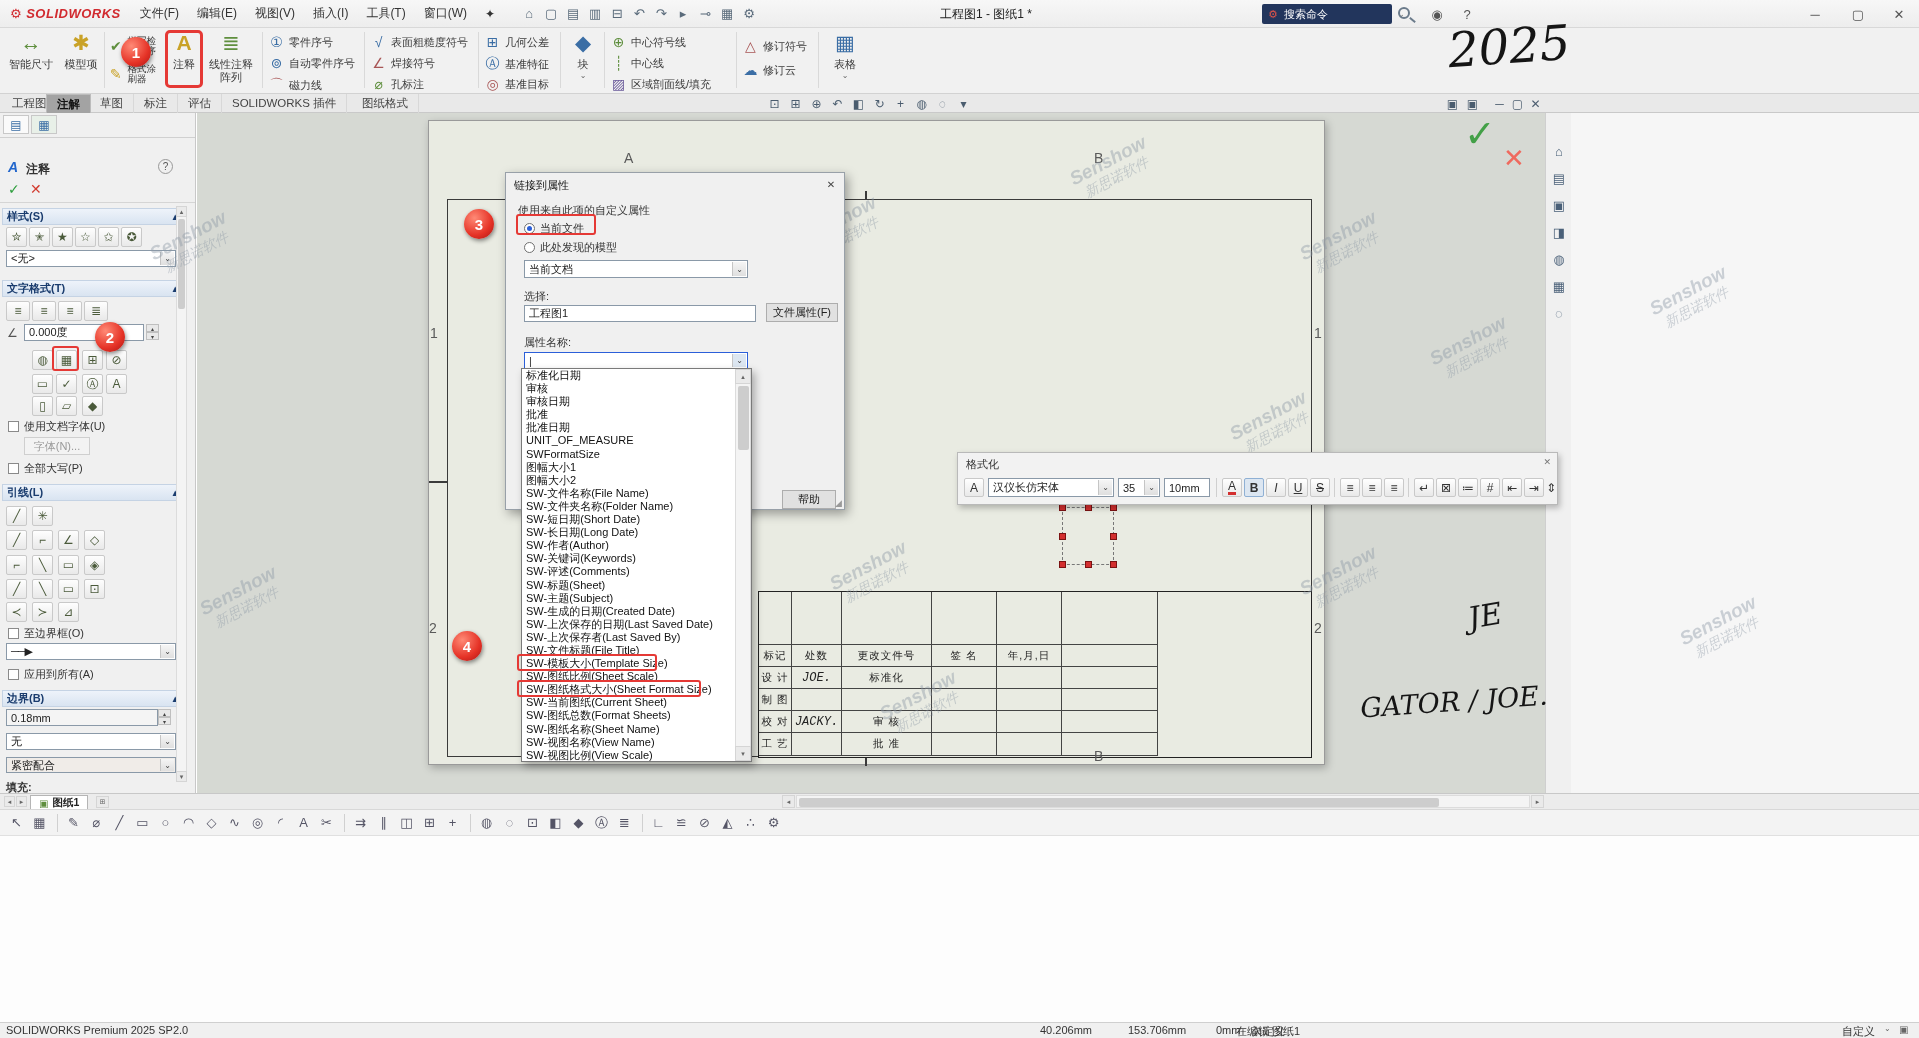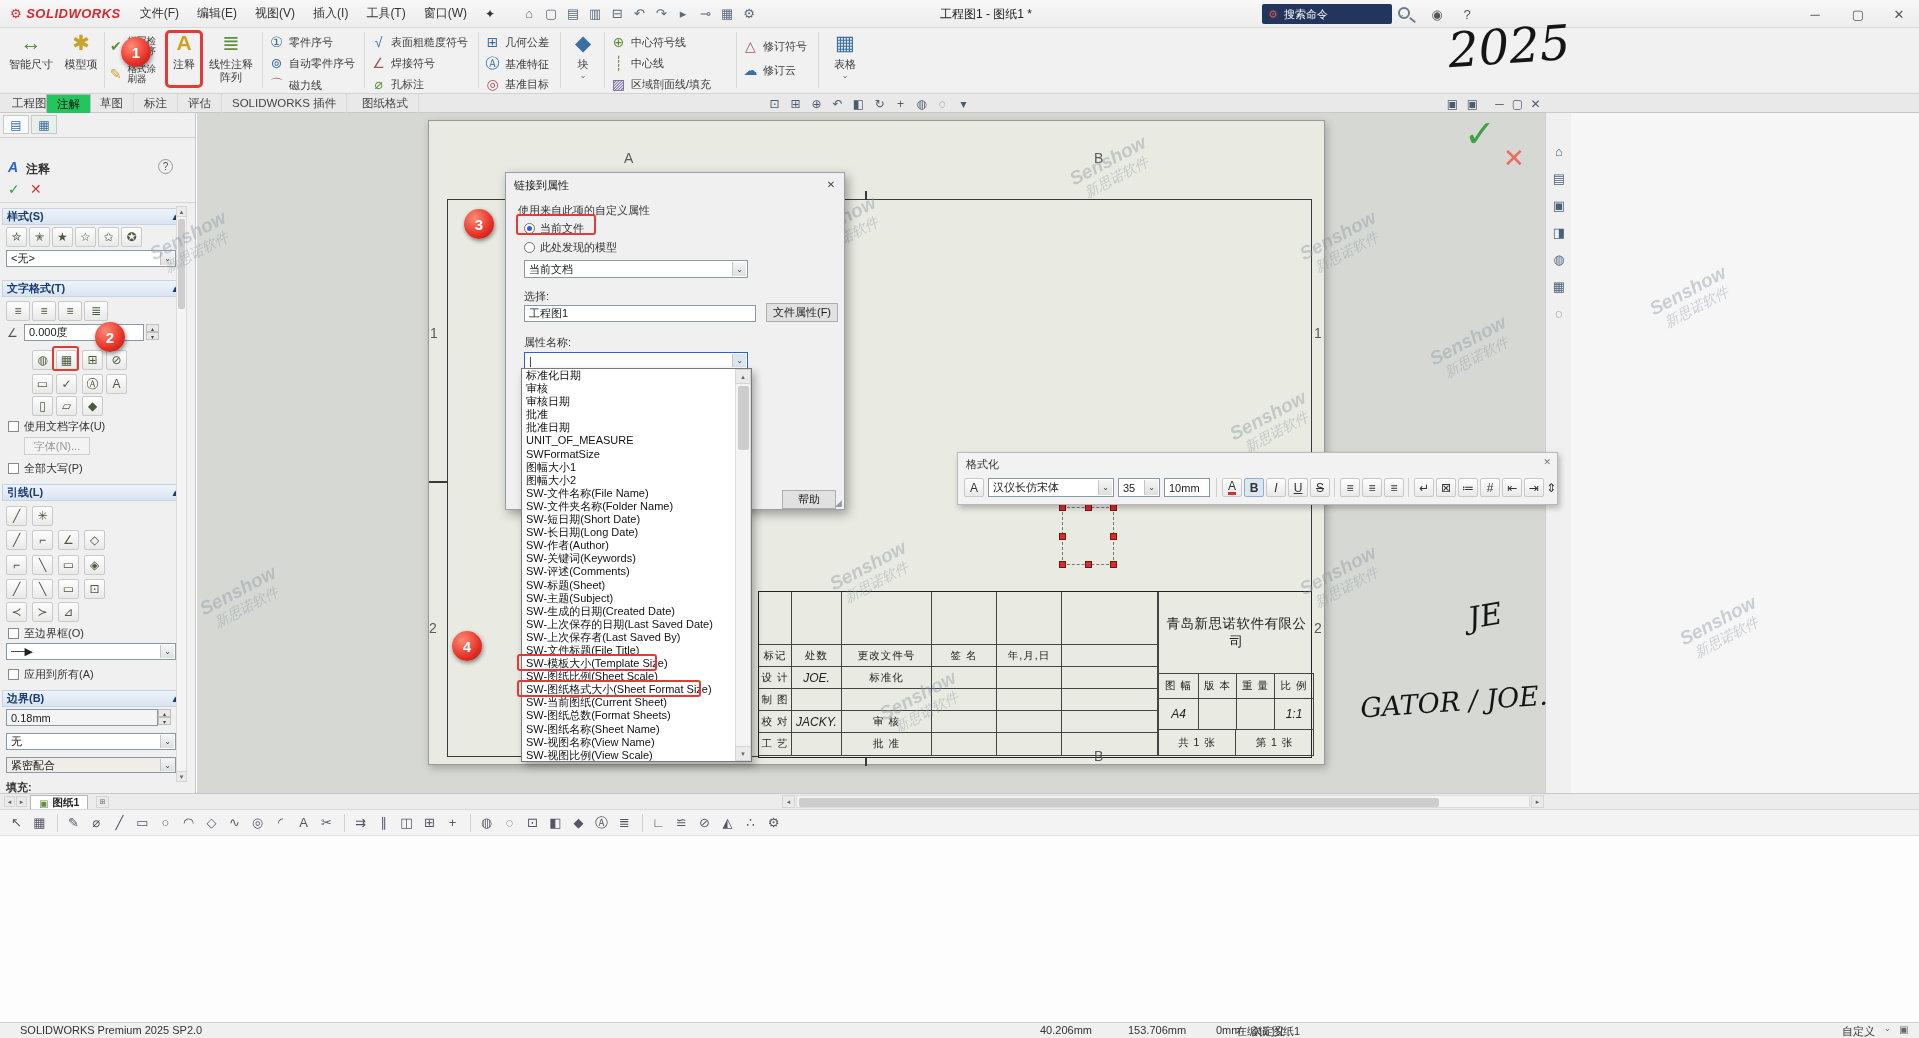--- a/index.html
+++ b/index.html
@@ -22,21 +22,21 @@
 .rb-lg{position:absolute;display:flex;flex-direction:column;align-items:center;justify-content:flex-start;text-align:center;font-size:11px;color:#3b3b3b}
 .rb-lg .gi{font-size:21px;line-height:26px;height:26px}
 .rb-lg .gl{line-height:13px;margin-top:2px}
 .rb-sm{position:absolute;display:flex;align-items:center;gap:4px;font-size:11px;color:#3b3b3b;white-space:nowrap}
 .rb-sm .gi{font-size:14px;width:17px;text-align:center}
 .rsep{position:absolute;top:4px;width:1px;height:56px;background:#d9d9d9}
 .c-grn{color:#5f8f3e}.c-gold{color:#c9a227}.c-blu{color:#3b6ea5}.c-red{color:#a85555}.c-prp{color:#6a5a9a}
 
 .tabrow{position:absolute;left:0;top:94px;width:1919px;height:19px;background:#e9e9e9;border-bottom:1px solid #c9c9c9}
 .tab{position:absolute;top:0;height:19px;display:flex;align-items:center;padding:0 10px;font-size:11.5px;color:#444;border-right:1px solid #d8d8d8}
-.tab.on{background:#22c55e;border:1px solid #bcbcbc;border-bottom:none;color:#111;font-weight:normal}
+.tab.on{background:#a3a3a3;border:1px solid #bcbcbc;border-bottom:none;color:#111;font-weight:bold}
 .vb-ic{position:absolute;top:1px;width:19px;height:17px;display:flex;align-items:center;justify-content:center;font-size:12px;color:#4a5c6e}
 
 .lpanel{position:absolute;left:0;top:113px;width:196px;height:680px;background:#f0f0f0;border-right:1px solid #c8c8c8;font-size:11px;overflow:hidden}
 .pmtab{position:absolute;width:26px;height:19px;background:#fafafa;border:1px solid #c8c8c8;display:flex;align-items:center;justify-content:center;color:#3b6ea5;font-size:12px}
 .sec{position:absolute;left:2px;width:181px;height:17px;background:linear-gradient(#eef3fa,#d9e4f1);border:1px solid #c5d3e4;color:#1a3c6e;font-weight:bold;display:flex;align-items:center;justify-content:space-between;padding:0 4px;font-size:11px}
 .pic{position:absolute;width:21px;height:20px;border:1px solid #c9c9c9;background:linear-gradient(#fefefe,#e9e9e9);display:flex;align-items:center;justify-content:center;font-size:12px;color:#4a5a3a;border-radius:2px}
 .cbrow{position:absolute;display:flex;align-items:center;color:#333}
 .cb{width:11px;height:11px;border:1px solid #8a8a8a;background:#fff;display:inline-block;margin-right:5px;flex:none}
 .combo{position:absolute;background:#fff;border:1px solid #8a99a8;display:flex;align-items:center;padding:0 4px;font-size:11px;color:#222}
 .combo .ar{position:absolute;right:1px;top:1px;bottom:1px;width:14px;background:linear-gradient(#f5f5f5,#dfdfdf);border-left:1px solid #c5c5c5;display:flex;align-items:center;justify-content:center;font-size:8px;color:#444}
@@ -56,21 +56,21 @@
 
 .sheet{position:absolute;left:428px;top:120px;width:897px;height:645px;background:#e9ebe2;border:1px solid #9a9a9a;box-shadow:2px 3px 8px rgba(0,0,0,.25);z-index:1}
 .iframe{position:absolute;left:18px;top:78px;width:865px;height:558px;border:1.4px solid #3a3a3a}
 .zone{position:absolute;font-size:14px;color:#5a5a5a;z-index:2}
 .tick{position:absolute;background:#3a3a3a}
 
 .tbk{position:absolute;left:329px;top:470px;width:554px;height:167px;border:1.4px solid #222;background:#e9ebe2;font-size:10.5px;color:#222}
 .tbl{position:absolute;left:0;top:0;width:399px;height:164px;display:grid;grid-template-columns:33px 50px 90px 65px 65px 1fr;grid-template-rows:53px 22px 22px 22px 22px 1fr}
 .tc{border-right:1px solid #444;border-bottom:1px solid #444;display:flex;align-items:center;justify-content:center;letter-spacing:1px;overflow:hidden}
 .tbr{position:absolute;left:399px;top:0;width:155px;height:164px;border-left:1px solid #444}
-.cadv{font-family:Liberation Sans, sans-serif;font-style:italic;font-size:12px;letter-spacing:0}
+.cadv{font-family:Liberation Mono, monospace;font-style:italic;font-size:12px;letter-spacing:0}
 .company{position:absolute;left:0;top:0;width:155px;height:82px;border-bottom:1px solid #444;display:flex;align-items:center;justify-content:center;font-family:"DejaVu Serif",serif;font-size:13.5px;letter-spacing:.5px;text-align:center;padding:2px}
 .tbr-grid{position:absolute;left:0;top:82px;width:155px;height:25px;display:grid;grid-template-columns:40px 38px 38px 1fr}
 .tbr-val{position:absolute;left:0;top:107px;width:155px;height:31px;display:grid;grid-template-columns:40px 38px 38px 1fr}
 .tbr-bot{position:absolute;left:0;top:138px;width:155px;height:26px;display:grid;grid-template-columns:77px 1fr}
 
 .notebox{position:absolute;left:1062px;top:507px;width:52px;height:58px;border:1px dashed #777;z-index:3}
 .hd{position:absolute;width:7px;height:7px;background:#d32f2f;border:1px solid #7b1212}
 
 .dlg{position:absolute;left:505px;top:172px;width:340px;height:338px;background:#f0f0f0;border:1px solid #98a0a8;box-shadow:3px 4px 10px rgba(0,0,0,.35);z-index:10;font-size:11px}
 .dlg-title{position:absolute;left:8px;top:5px;font-size:11px;color:#111}
@@ -340,39 +340,20 @@
         <div class="tc">审 核</div>
         <div class="tc"></div>
           <div class="tc"></div>
           <div class="tc"></div>
         <div class="tc">工 艺</div>
         <div class="tc"></div>
         <div class="tc">批 准</div>
         <div class="tc"></div>
           <div class="tc"></div>
           <div class="tc"></div>
-      </div>
-      <div class="tbr">
-        <div class="company">青岛新思诺软件有限公司</div>
-        <div class="tbr-grid">
-          <div class="tc">图 幅</div>
-          <div class="tc">版 本</div>
-          <div class="tc">重 量</div>
-          <div class="tc">比 例</div>
-        </div>
-        <div class="tbr-val">
-          <div class="tc cadv">A4</div>
-          <div class="tc"></div>
-          <div class="tc"></div>
-          <div class="tc cadv">1:1</div>
-        </div>
-        <div class="tbr-bot">
-          <div class="tc">共 1 张</div>
-          <div class="tc">第 1 张</div>
-        </div>
       </div>
     </div>
   </div>
 
   <span class="zone" style="left:624px;top:150px">A</span>
   <span class="zone" style="left:1094px;top:150px">B</span>
   <span class="zone" style="left:1094px;top:748px">B</span>
   <span class="zone" style="left:430px;top:325px">1</span>
   <span class="zone" style="left:429px;top:620px">2</span>
   <span class="zone" style="left:1314px;top:325px">1</span>
@@ -861,21 +842,21 @@
     <span class="bt-ic c-grn">≌</span>
     <span class="bt-ic c-red">⊘</span>
     <span class="bt-ic c-blu">◭</span>
     <span class="bt-ic">∴</span>
     <span class="bt-ic">⚙</span>
   </div>
 
   <div class="filler"></div>
 
   <div class="statusbar">
-    <span class="sb" style="left:20px">SOLIDWORKS Premium 2025 SP2.0</span>
+    <span class="sb" style="left:6px">SOLIDWORKS Premium 2025 SP2.0</span>
     <span class="sb" style="left:1040px">40.206mm</span>
     <span class="sb" style="left:1128px">153.706mm</span>
     <span class="sb" style="left:1216px">0mm</span>
     <span class="sb" style="left:1252px">欠定义</span>
     <span class="sb" style="left:1236px">在编辑 图纸1</span>
     <span class="sb" style="left:1842px">自定义</span>
     <span class="sb" style="left:1884px;font-size:8px;color:#666">⌄</span>
     <span class="sb" style="left:1899px;font-size:10px;color:#666">▣</span>
   </div>
 

